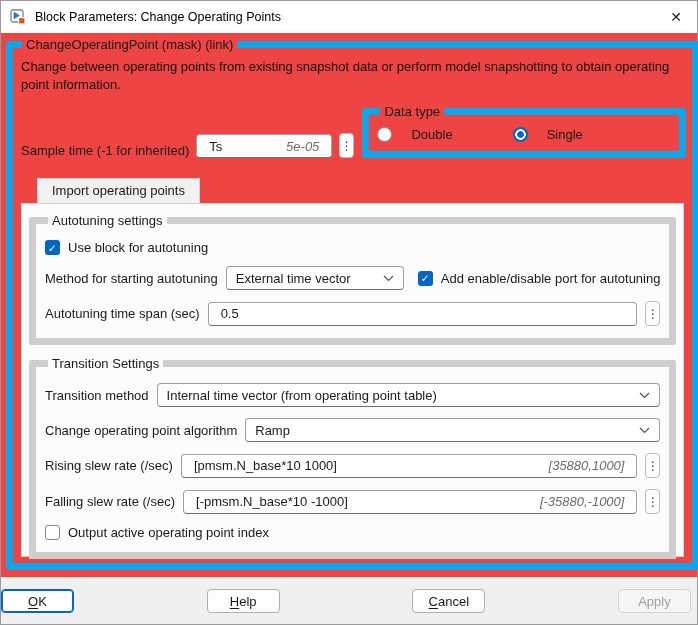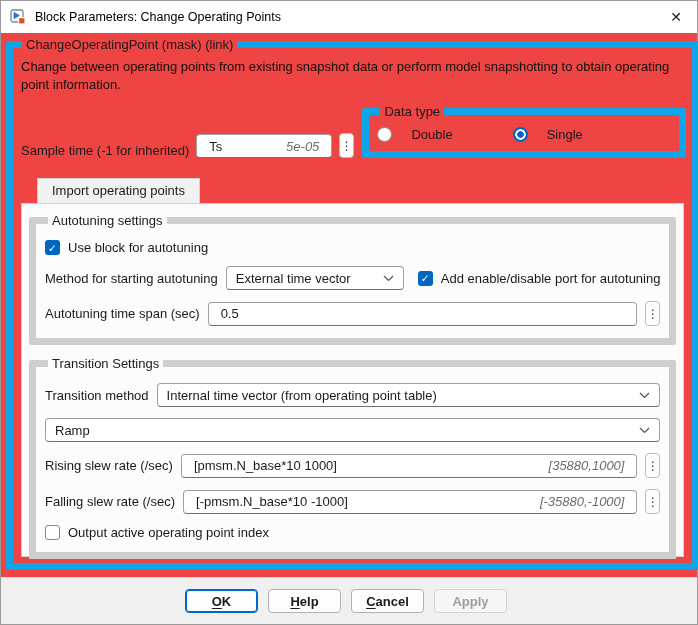--- a/index.html
+++ b/index.html
@@ -94,22 +94,22 @@
     flex: 1; border: 1px solid #d2d2d2; background: #fcfcfc;
     margin: 0 2px 0 2px; padding: 7px 7px 0 7px; min-height: 0;
   }
   .group { margin: 2px 0 11px 0; padding: 1px 9px 12px 9px; border-color: #cecece; background: #fcfcfc; }
   .frow { display: flex; align-items: center; gap: 8px; margin-top: 11px; }
   .frow label { white-space: nowrap; }
   .chevron-wrap { display: flex; align-items: center; }
   
   .bottombar {
     flex: 0 0 47px; border-top: 1px solid #dcdcdc; background: #f0f0f0;
-    display: flex; align-items: center; justify-content: center;
-    gap: 10px; padding: 0 6px 0 0; font-weight: bold;
+    display: flex; align-items: center; justify-content: space-between;
+    gap: 10px; padding: 0 6px 0 0;
   }
   .btn {
     width: 73px; height: 24px; background: #fdfdfd; border: 1px solid #b0b0b0;
     border-radius: 4px; display: flex; align-items: center; justify-content: center;
     font-size: 13px; color: #1a1a1a;
   }
   .btn.primary { border: 1px solid #0067c0; box-shadow: inset 0 0 0 1px #0067c0; }
   .btn.disabled { color: #9e9e9e; background: #f6f6f6; border-color: #d4d4d4; }
   .mn { text-decoration: underline; text-underline-offset: 2px; }
 </style>
@@ -208,20 +208,21 @@
               <span>Internal time vector (from operating point table)</span>
               <span class="chevron-wrap">
                 <svg width="11" height="7" viewBox="0 0 11 7">
                     <path d="M1 1 L5.5 5.5 L10 1" stroke="#555" stroke-width="1.2" fill="none"></path>
                   </svg>
               </span>
             </div>
           </div>
 
           <div class="frow">
+            <label>Change operating point algorithm</label>
             <div class="combo flex1">
               <span>Ramp</span>
               <span class="chevron-wrap">
                 <svg width="11" height="7" viewBox="0 0 11 7">
                     <path d="M1 1 L5.5 5.5 L10 1" stroke="#555" stroke-width="1.2" fill="none"></path>
                   </svg>
               </span>
             </div>
           </div>
 

